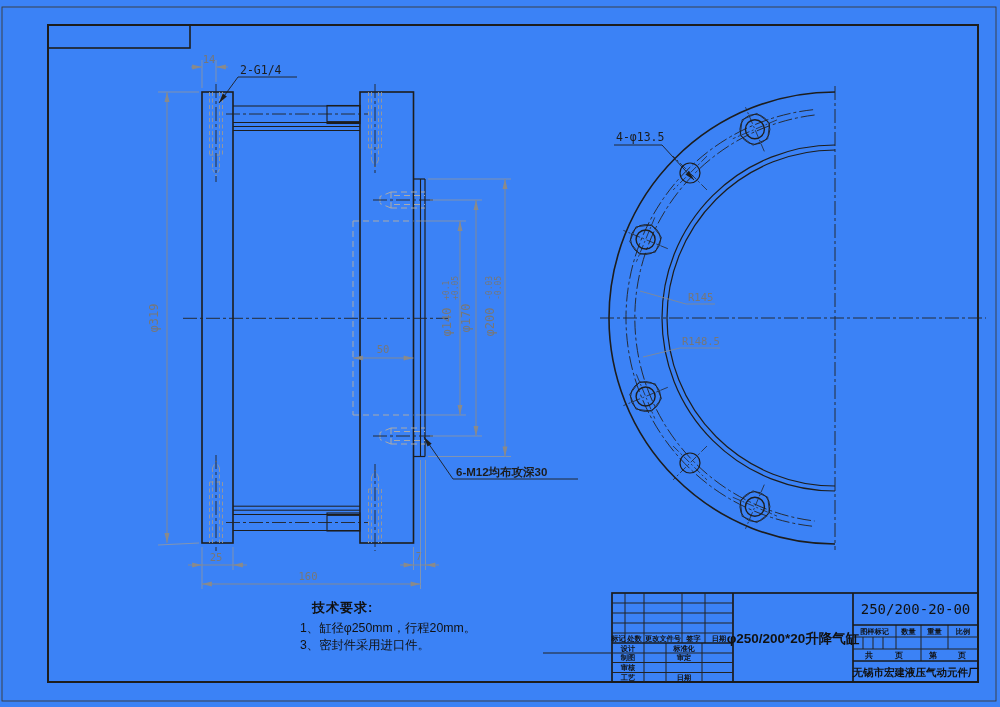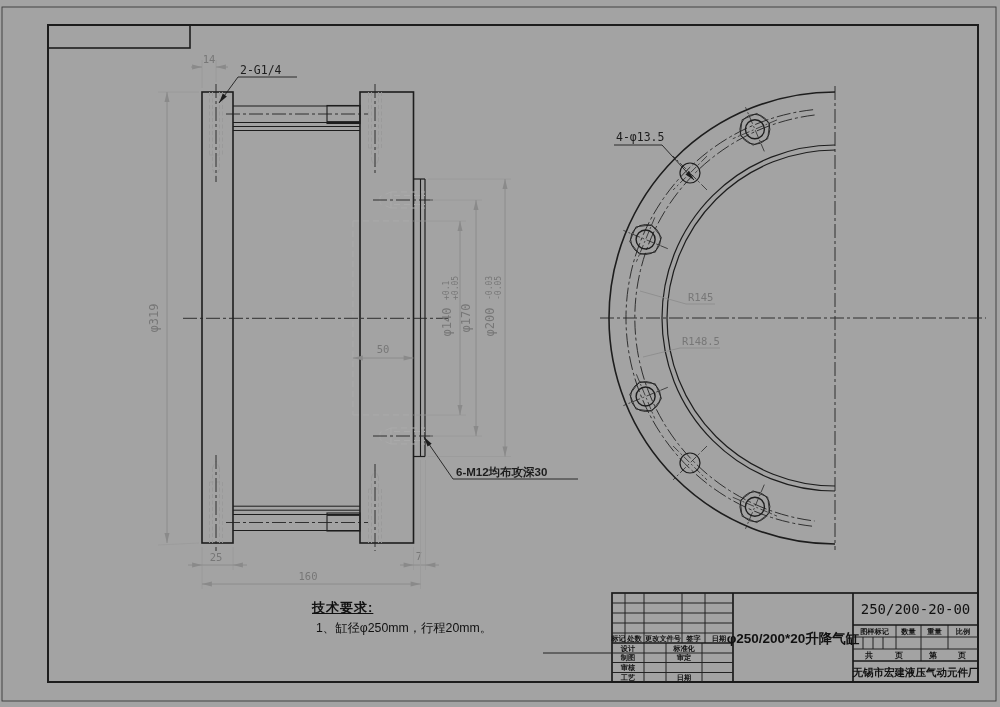--- a/index.html
+++ b/index.html
@@ -1,16 +1,16 @@
 <!DOCTYPE html>
 <html><head>
 <meta charset="utf-8">
 <style>
   html,body{margin:0;padding:0;background:#fff;}
-  .stage{position:relative;width:1000px;height:707px;background:#a3a3a3;overflow:hidden;
+  .stage{position:relative;width:1000px;height:707px;background:#3b82f6;overflow:hidden;
          font-family:"Liberation Sans",sans-serif;}
   svg{position:absolute;left:0;top:0;}
   .solid{stroke:#1d1d1d;fill:none;}
   .thin{stroke:#3a3a3a;fill:none;}
   .cline{stroke:#222;fill:none;stroke-width:.9;stroke-dasharray:14 3 3 3;}
   .cmark{stroke:#222;fill:none;stroke-width:.75;stroke-dasharray:8 2.5 2 2.5;}
   .hid{stroke:#999;fill:none;stroke-width:.9;stroke-dasharray:4 2.5;}
   .hid2{stroke:#aaa;fill:none;stroke-width:1;stroke-dasharray:6 4;}
   .dim{stroke:#8a8a8a;fill:none;stroke-width:.9;}
   .ext{stroke:#9a9a9a;fill:none;stroke-width:.75;}
@@ -23,22 +23,22 @@
   .lbl{font:11.5px "DejaVu Sans Mono",monospace;fill:#1d1d1d;}
   .lblc{font:11.5px "Liberation Sans",sans-serif;fill:#1d1d1d;font-weight:600;}
   .tbs{font:600 7.2px "Liberation Sans",sans-serif;fill:#111;}
   .tbm{font:600 8px "Liberation Sans",sans-serif;fill:#111;}
   .tbnum{font:14px "DejaVu Sans Mono",monospace;fill:#111;}
   .tbname{font:700 13.5px "Liberation Sans",sans-serif;fill:#111;}
   .tbco{font:700 10.5px "Liberation Sans",sans-serif;fill:#111;}
   .tgrid{stroke:#222;stroke-width:1;fill:none;}
   .tgridb{stroke:#1a1a1a;stroke-width:1.7;fill:none;}
   .techreq{position:absolute;left:300px;top:599px;width:230px;color:#111;}
-  .techreq .tr-title{font:700 13px "Liberation Sans",sans-serif;margin:0 0 3px 12px;letter-spacing:1px;text-decoration:underline;}
-  .techreq .tr-line{font:12.3px "Liberation Sans",sans-serif;line-height:16.5px;white-space:nowrap;margin-left:16px;}
+  .techreq .tr-title{font:700 13px "Liberation Sans",sans-serif;margin:0 0 3px 12px;letter-spacing:1px;}
+  .techreq .tr-line{font:12.3px "Liberation Sans",sans-serif;line-height:16.5px;white-space:nowrap;}
 </style>
 </head>
 <body>
 
 <div class="stage">
 <svg width="1000" height="707" viewBox="0 0 1000 707">
   <defs>
     <marker id="ag" viewBox="0 0 12 8" refX="11.5" refY="4" markerWidth="12" markerHeight="8" orient="auto-start-reverse">
       <path d="M0.5,1.2 L11.5,4 L0.5,6.8 Z" fill="#8a8a8a"></path>
     </marker>
@@ -366,14 +366,15 @@
     <text x="933" y="658.3" text-anchor="middle" class="tbm">第</text>
     <text x="962" y="658.3" text-anchor="middle" class="tbm">页</text>
 
     <text x="915.5" y="675.5" text-anchor="middle" class="tbco">无锡市宏建液压气动元件厂</text>
   </g>
 </svg>
 
 <div class="techreq">
   <div class="tr-title">技术要求:</div>
   <div class="tr-line">1、缸径φ250mm，行程20mm。</div>
+  <div class="tr-line">3、密封件采用进口件。</div>
 </div>
 </div>
 
 </body></html>

